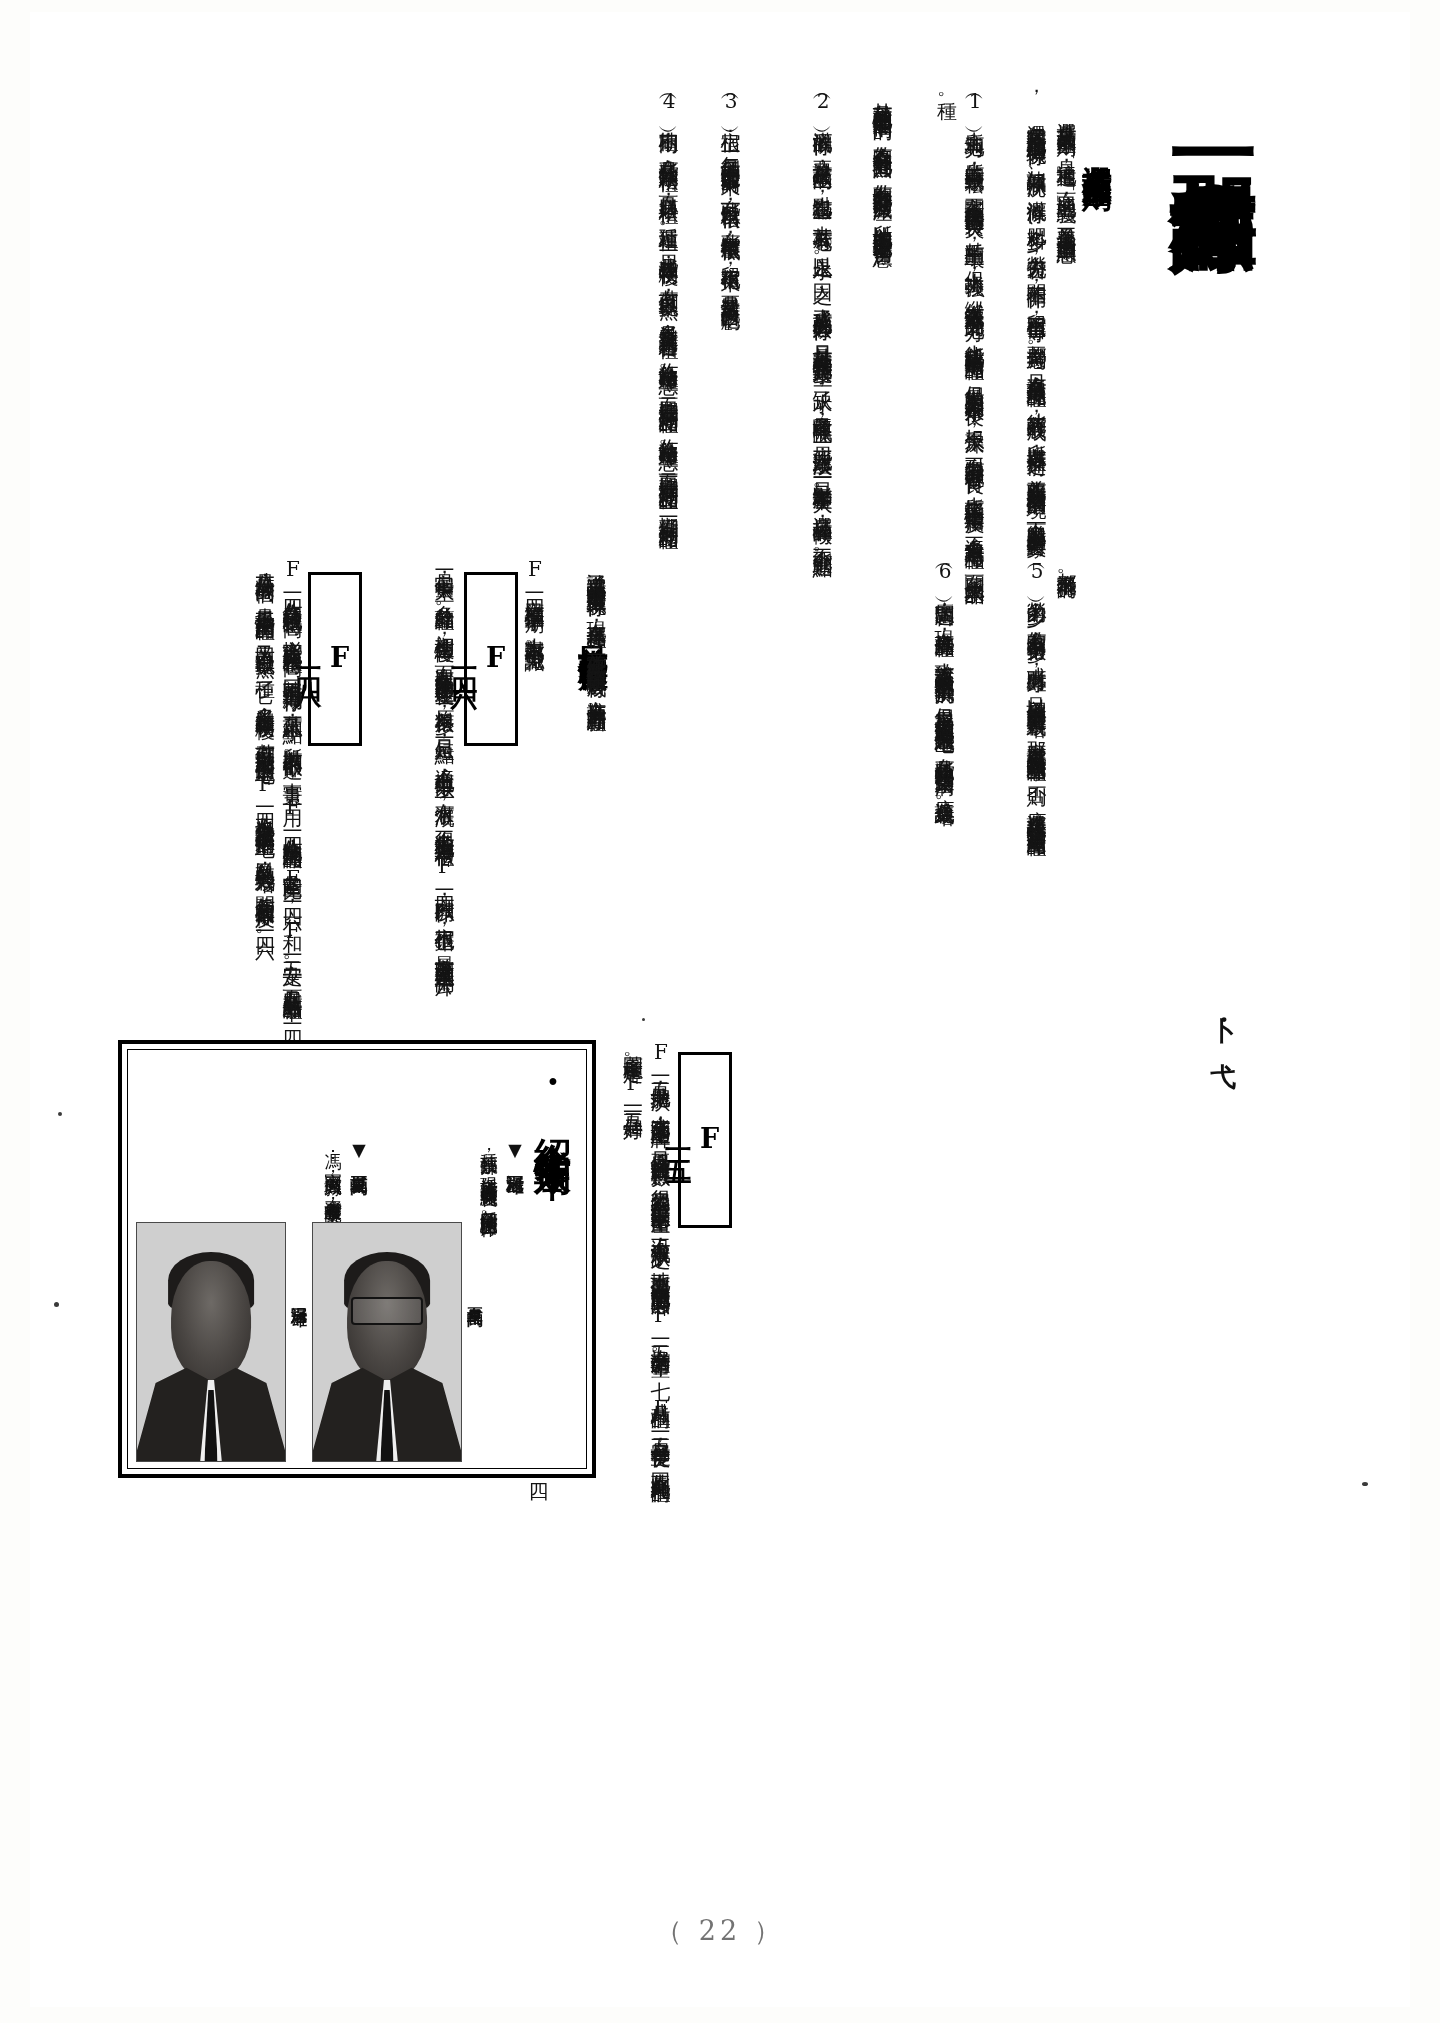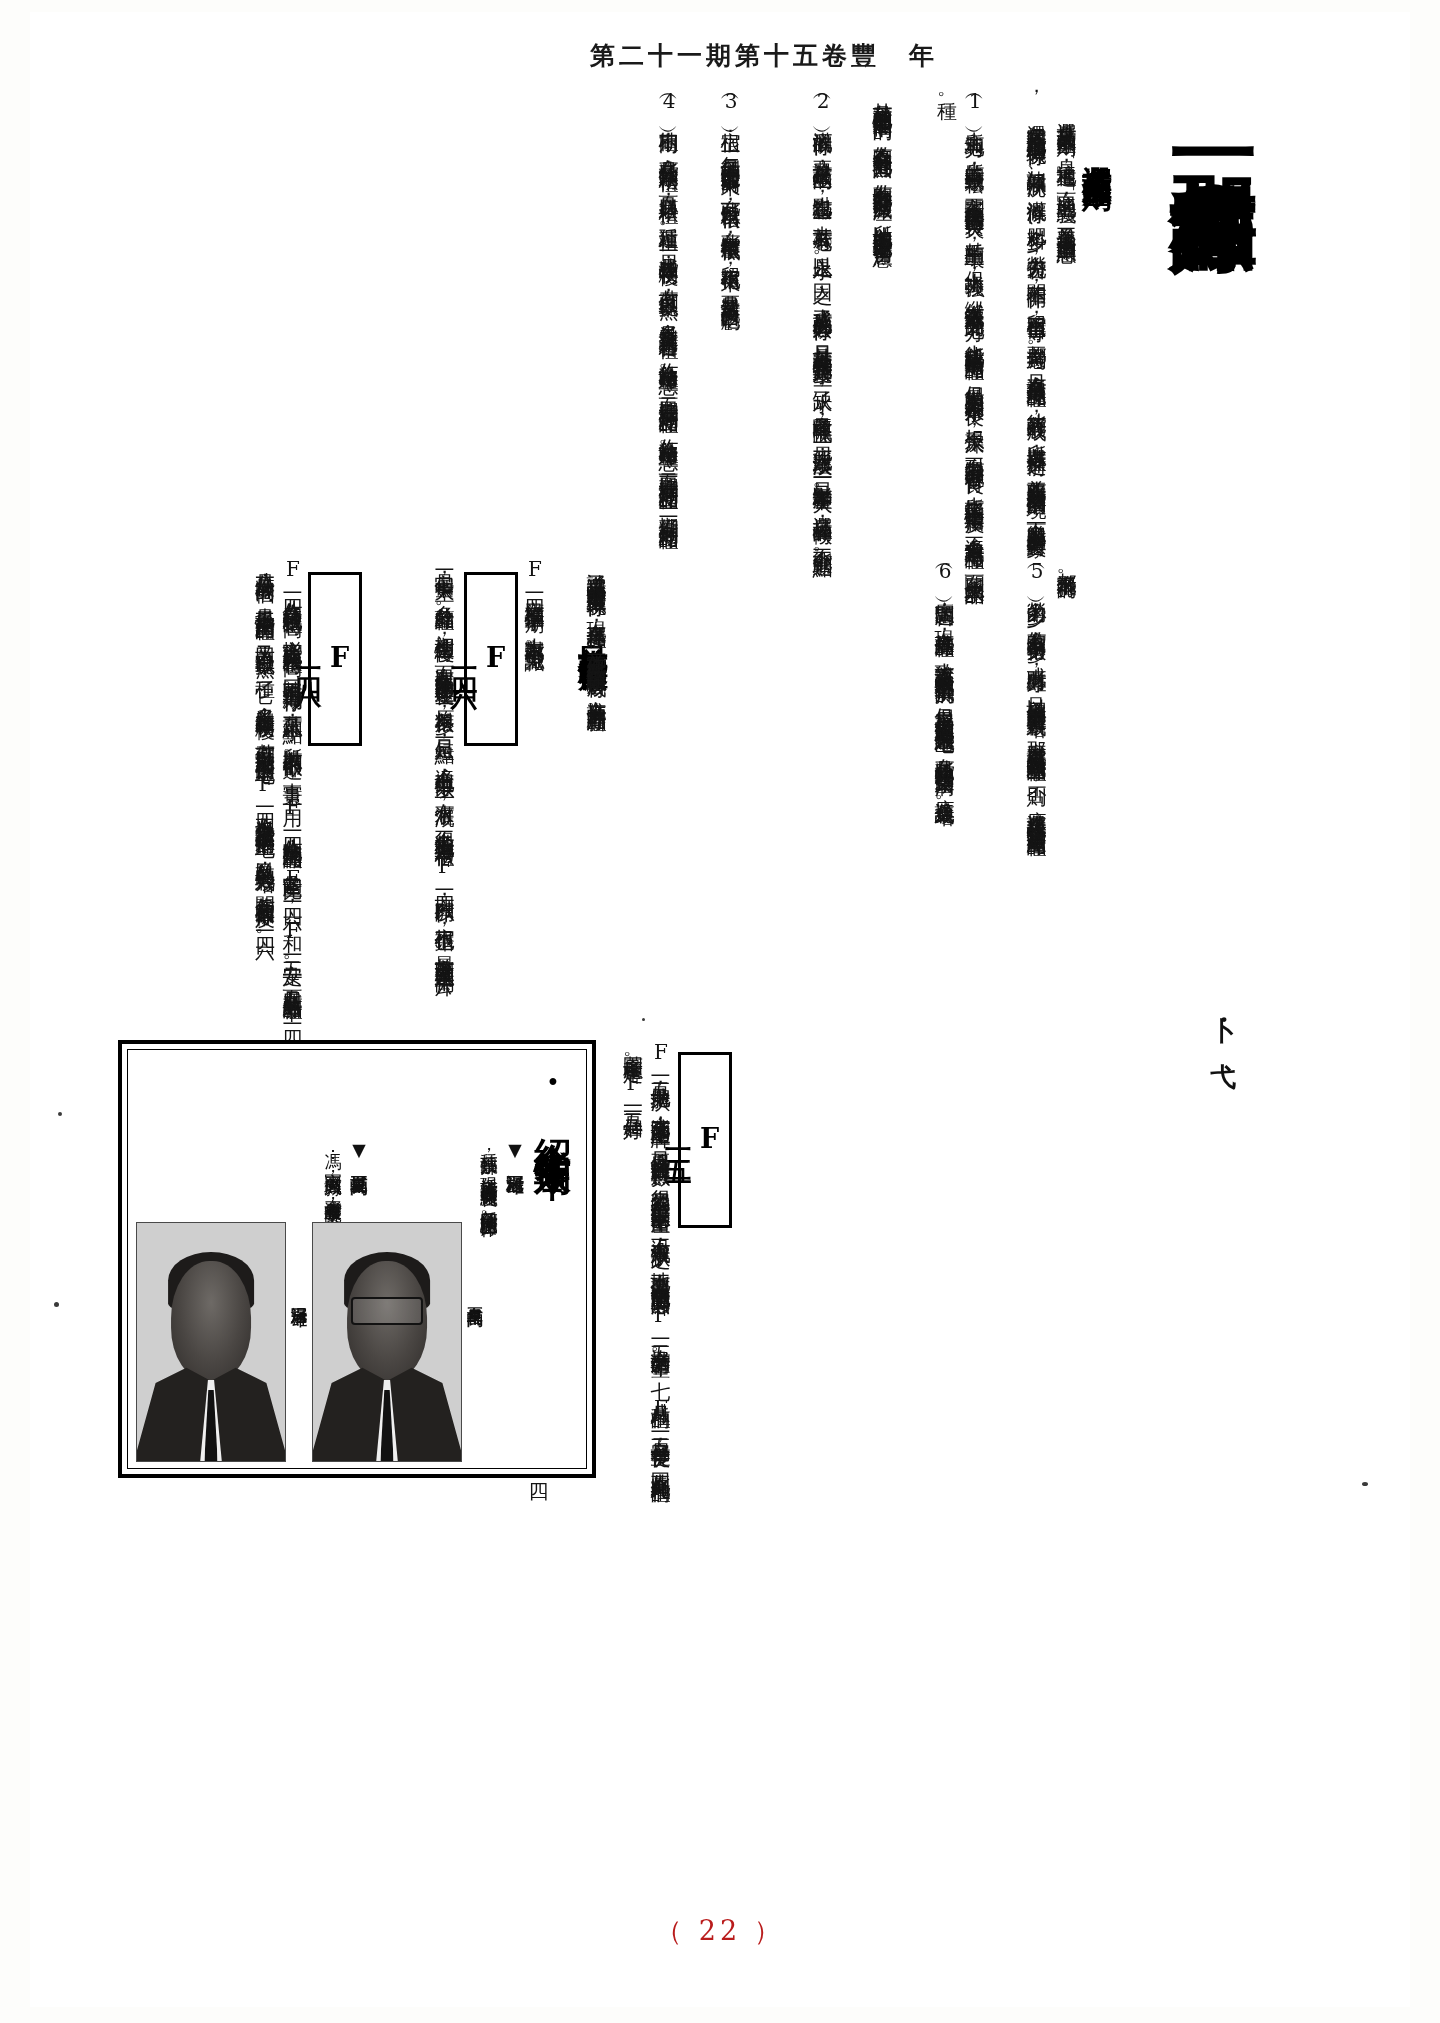--- a/index.html
+++ b/index.html
@@ -65,35 +65,30 @@
   .photo .tie{position:absolute;left:50%;bottom:0;transform:translateX(-50%);
                width:9%;height:30%;background:#111;
                clip-path:polygon(30% 0%,70% 0%,100% 100%,0% 100%);}
   .photo .glass{position:absolute;left:50%;top:31%;transform:translateX(-50%);
                width:46%;height:10%;border:2px solid #121212;border-radius:4px;
                background:rgba(255,255,255,.12);}
   .pcap{position:absolute;writing-mode:vertical-rl;text-orientation:upright;
         font-size:16px;letter-spacing:2px;font-weight:700;color:#111;}
 
   #pagenum{position:absolute;left:0;right:0;bottom:58px;text-align:center;
-           writing-mode:horizontal-tb;font-size:27px;letter-spacing:4px;color:#b91c1c;}
+           writing-mode:horizontal-tb;font-size:27px;letter-spacing:4px;color:#737373;}
 
   .speck{position:absolute;background:#3a3a3a;border-radius:50%;}
 </style>
 </head>
 <body>
 
 <div id="page">
 <div id="paper">
 
-  <div id="runhead">
-    <span>第二十一期</span>
-    <span>第十五卷</span>
-    <span>豐　年</span>
-  </div>
 
   <div id="bigtitle">那一個甘蔗品種好？</div>
   <div id="byline">卜·弋</div>
 
   <div class="sechead" style="right:296px;top:130px;height:300px;">選擇蔗種的基本原則</div>
 
   <div class="sechead" style="right:800px;top:610px;height:270px;">目前推廣的優良蔗種</div>
 
   <div class="col" style="right:330px;top:95px;width:26px;height:465px;">選擇甘蔗品種的基本原則，是「適地適種」，而「適地」的意義，並不是單指適合的土壤的意思</div>
 

